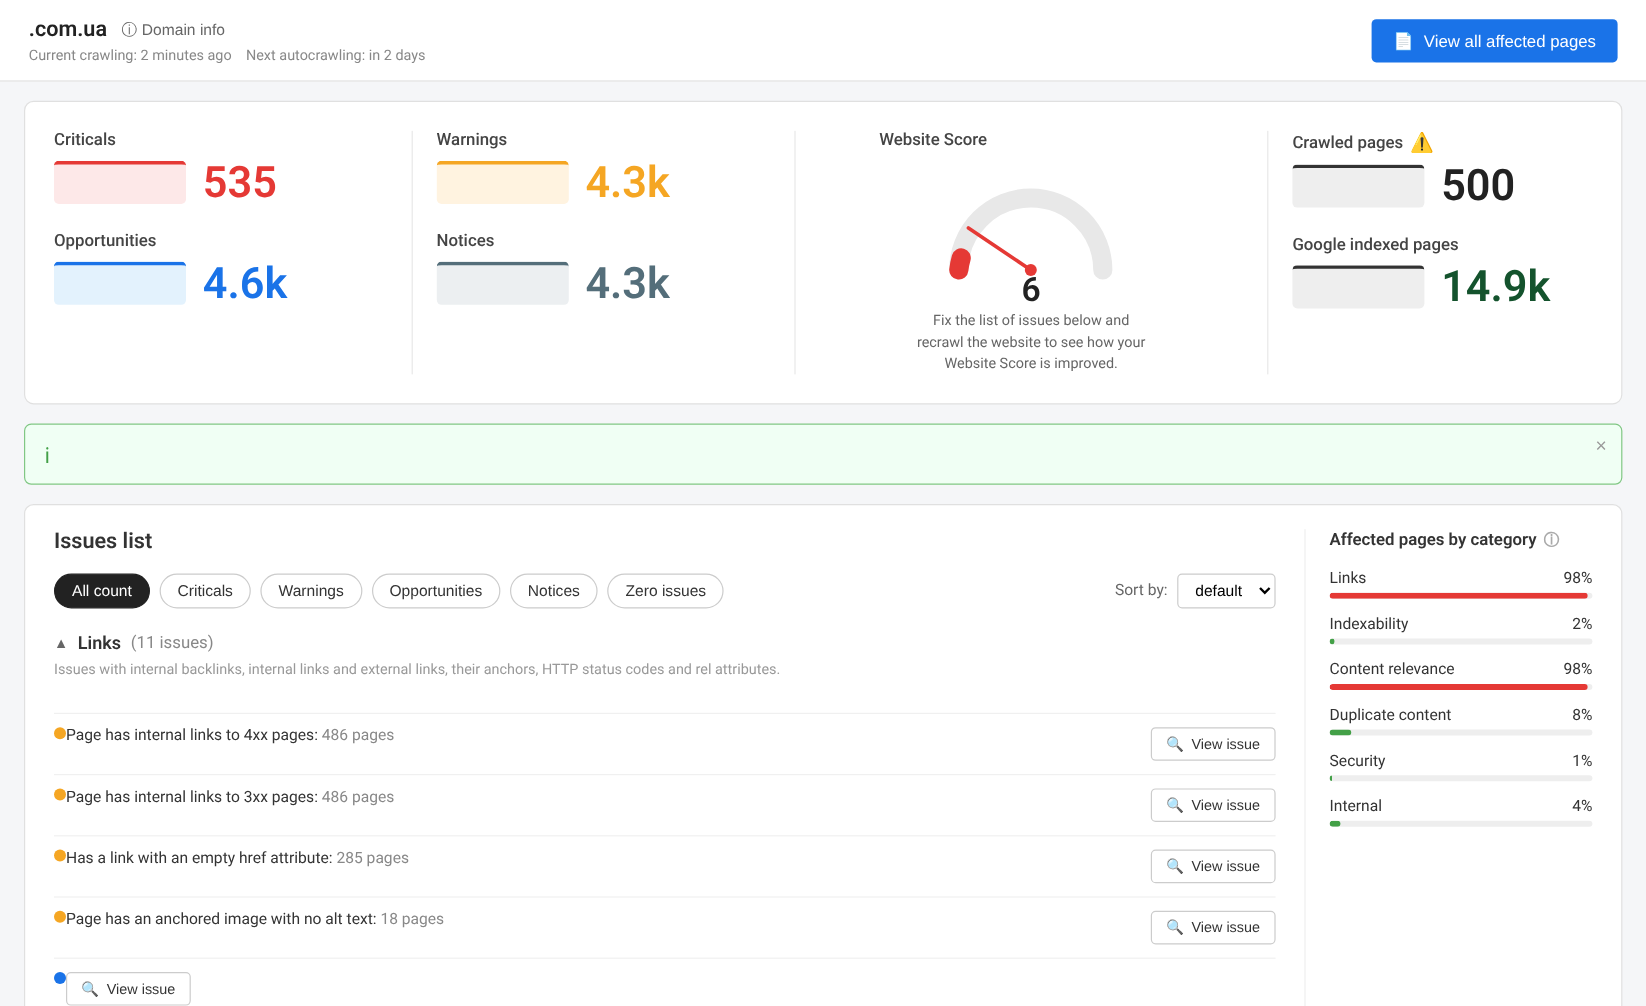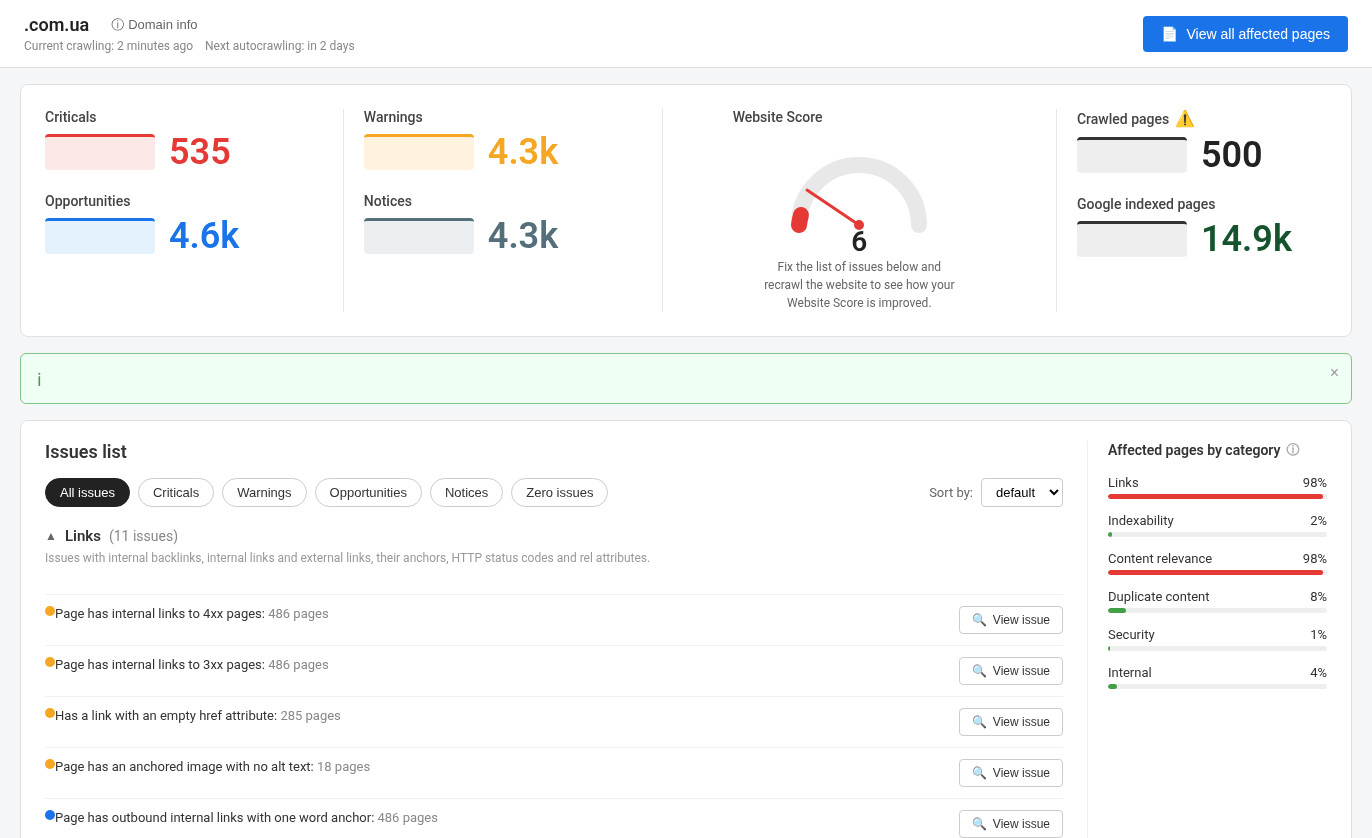--- a/index.html
+++ b/index.html
@@ -7,21 +7,21 @@
 
     .top-bar {
       background: #fff;
       border-bottom: 1px solid #e0e0e0;
       padding: 14px 24px;
       display: flex;
       align-items: center;
       justify-content: space-between;
     }
     .top-bar-left { display: flex; flex-direction: column; gap: 4px; }
-    .domain-row { display: flex; gap: 22px; }
+    .domain-row { display: flex; gap: 12px; }
     .domain-name { font-size: 18px; font-weight: 600; color: #222; }
     .domain-info-btn {
       display: flex; align-items: center; gap: 4px;
       font-size: 13px; color: #666; cursor: pointer;
       border: none; background: none; padding: 0;
     }
     .crawling-info { font-size: 12px; color: #888; }
     .view-all-btn {
       background: #1a73e8; color: #fff; border: none; border-radius: 4px;
       padding: 10px 18px; cursor: pointer; font-size: 14px; font-weight: 500;
@@ -334,21 +334,21 @@
   <span class="notice-icon">ℹ</span>
   <button class="notice-close">×</button>
 </div>
 
 <div class="issues-section">
 
   <div class="issues-main">
     <div class="issues-title">Issues list</div>
 
     <div class="filter-tabs">
-      <button class="filter-tab active">All issues</button>
+      <button class="filter-tab active">All count</button>
       <button class="filter-tab">Criticals</button>
       <button class="filter-tab">Warnings</button>
       <button class="filter-tab">Opportunities</button>
       <button class="filter-tab">Notices</button>
       <button class="filter-tab">Zero issues</button>
       <div class="sort-row">
         <span>Sort by:</span>
         <select class="sort-select">
           <option>default</option>
         </select>
@@ -393,21 +393,20 @@
       <div class="issue-dot dot-warning"></div>
       <span class="issue-text">Page has an anchored image with no alt text: <span class="issue-pages">18 pages</span></span>
       <button class="view-issue-btn">
         <span class="search-icon-small">🔍</span>
         <span>View issue</span>
       </button>
     </div>
 
     <div class="issue-row">
       <div class="issue-dot dot-notice"></div>
-      <span class="issue-text">Page has outbound internal links with one word anchor: <span class="issue-pages">486 pages</span></span>
       <button class="view-issue-btn">
         <span class="search-icon-small">🔍</span>
         <span>View issue</span>
       </button>
     </div>
   </div>
 
   <div class="affected-sidebar">
     <div class="affected-title">
       <span>Affected pages by category</span>

